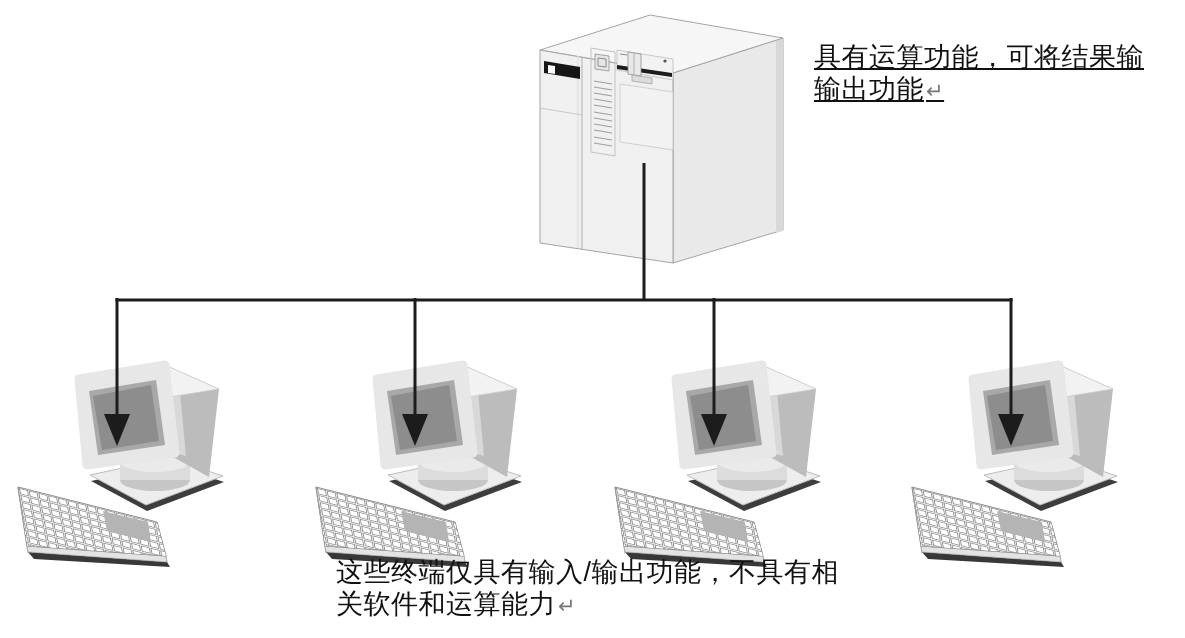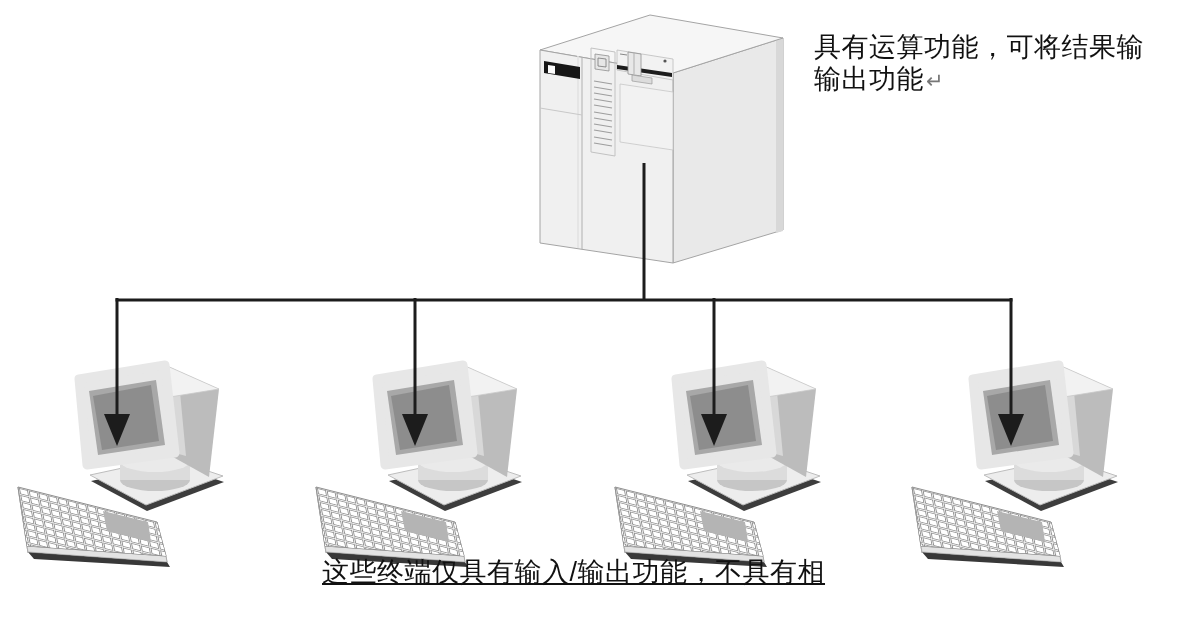--- a/index.html
+++ b/index.html
@@ -12,22 +12,22 @@
   .term{width:272px;height:212px;top:355px;}
   .term-1{left:7px;}
   .term-2{left:305px;}
   .term-3{left:604px;}
   .term-4{left:901px;}
   .overlay{position:absolute;left:0;top:0;z-index:5;pointer-events:none;}
   .note{
     position:absolute;z-index:6;color:#111111;font-size:27px;line-height:32px;
     letter-spacing:0.5px;white-space:nowrap;
   }
-  .note-top{left:814px;top:31px;}
-  .note-bottom{left:322px;top:556px;text-decoration:underline;}
+  .note-top{left:814px;top:41px;text-decoration:underline;}
+  .note-bottom{left:336px;top:556px;}
   .ret{color:#777777;font-size:21px;margin-left:2px;}
 </style>
 </head>
 <body>
 
 <div class="canvas">
 
   <svg width="0" height="0" style="position:absolute" aria-hidden="true">
     <defs>
       <pattern id="keypat" width="10" height="9" patternUnits="userSpaceOnUse" patternTransform="matrix(0.97,0.244,0.15,0.78,12,133)">
@@ -162,15 +162,18 @@
     </div>
     <div class="note-line">
       <span>输出功能</span><span class="ret">↵</span>
     </div>
   </div>
 
   <div class="note note-bottom">
     <div class="note-line">
       <span>这些终端仅具有输入/输出功能，不具有相</span>
     </div>
+    <div class="note-line">
+      <span>关软件和运算能力</span><span class="ret">↵</span>
+    </div>
   </div>
 
 </div>
 
 </body></html>

